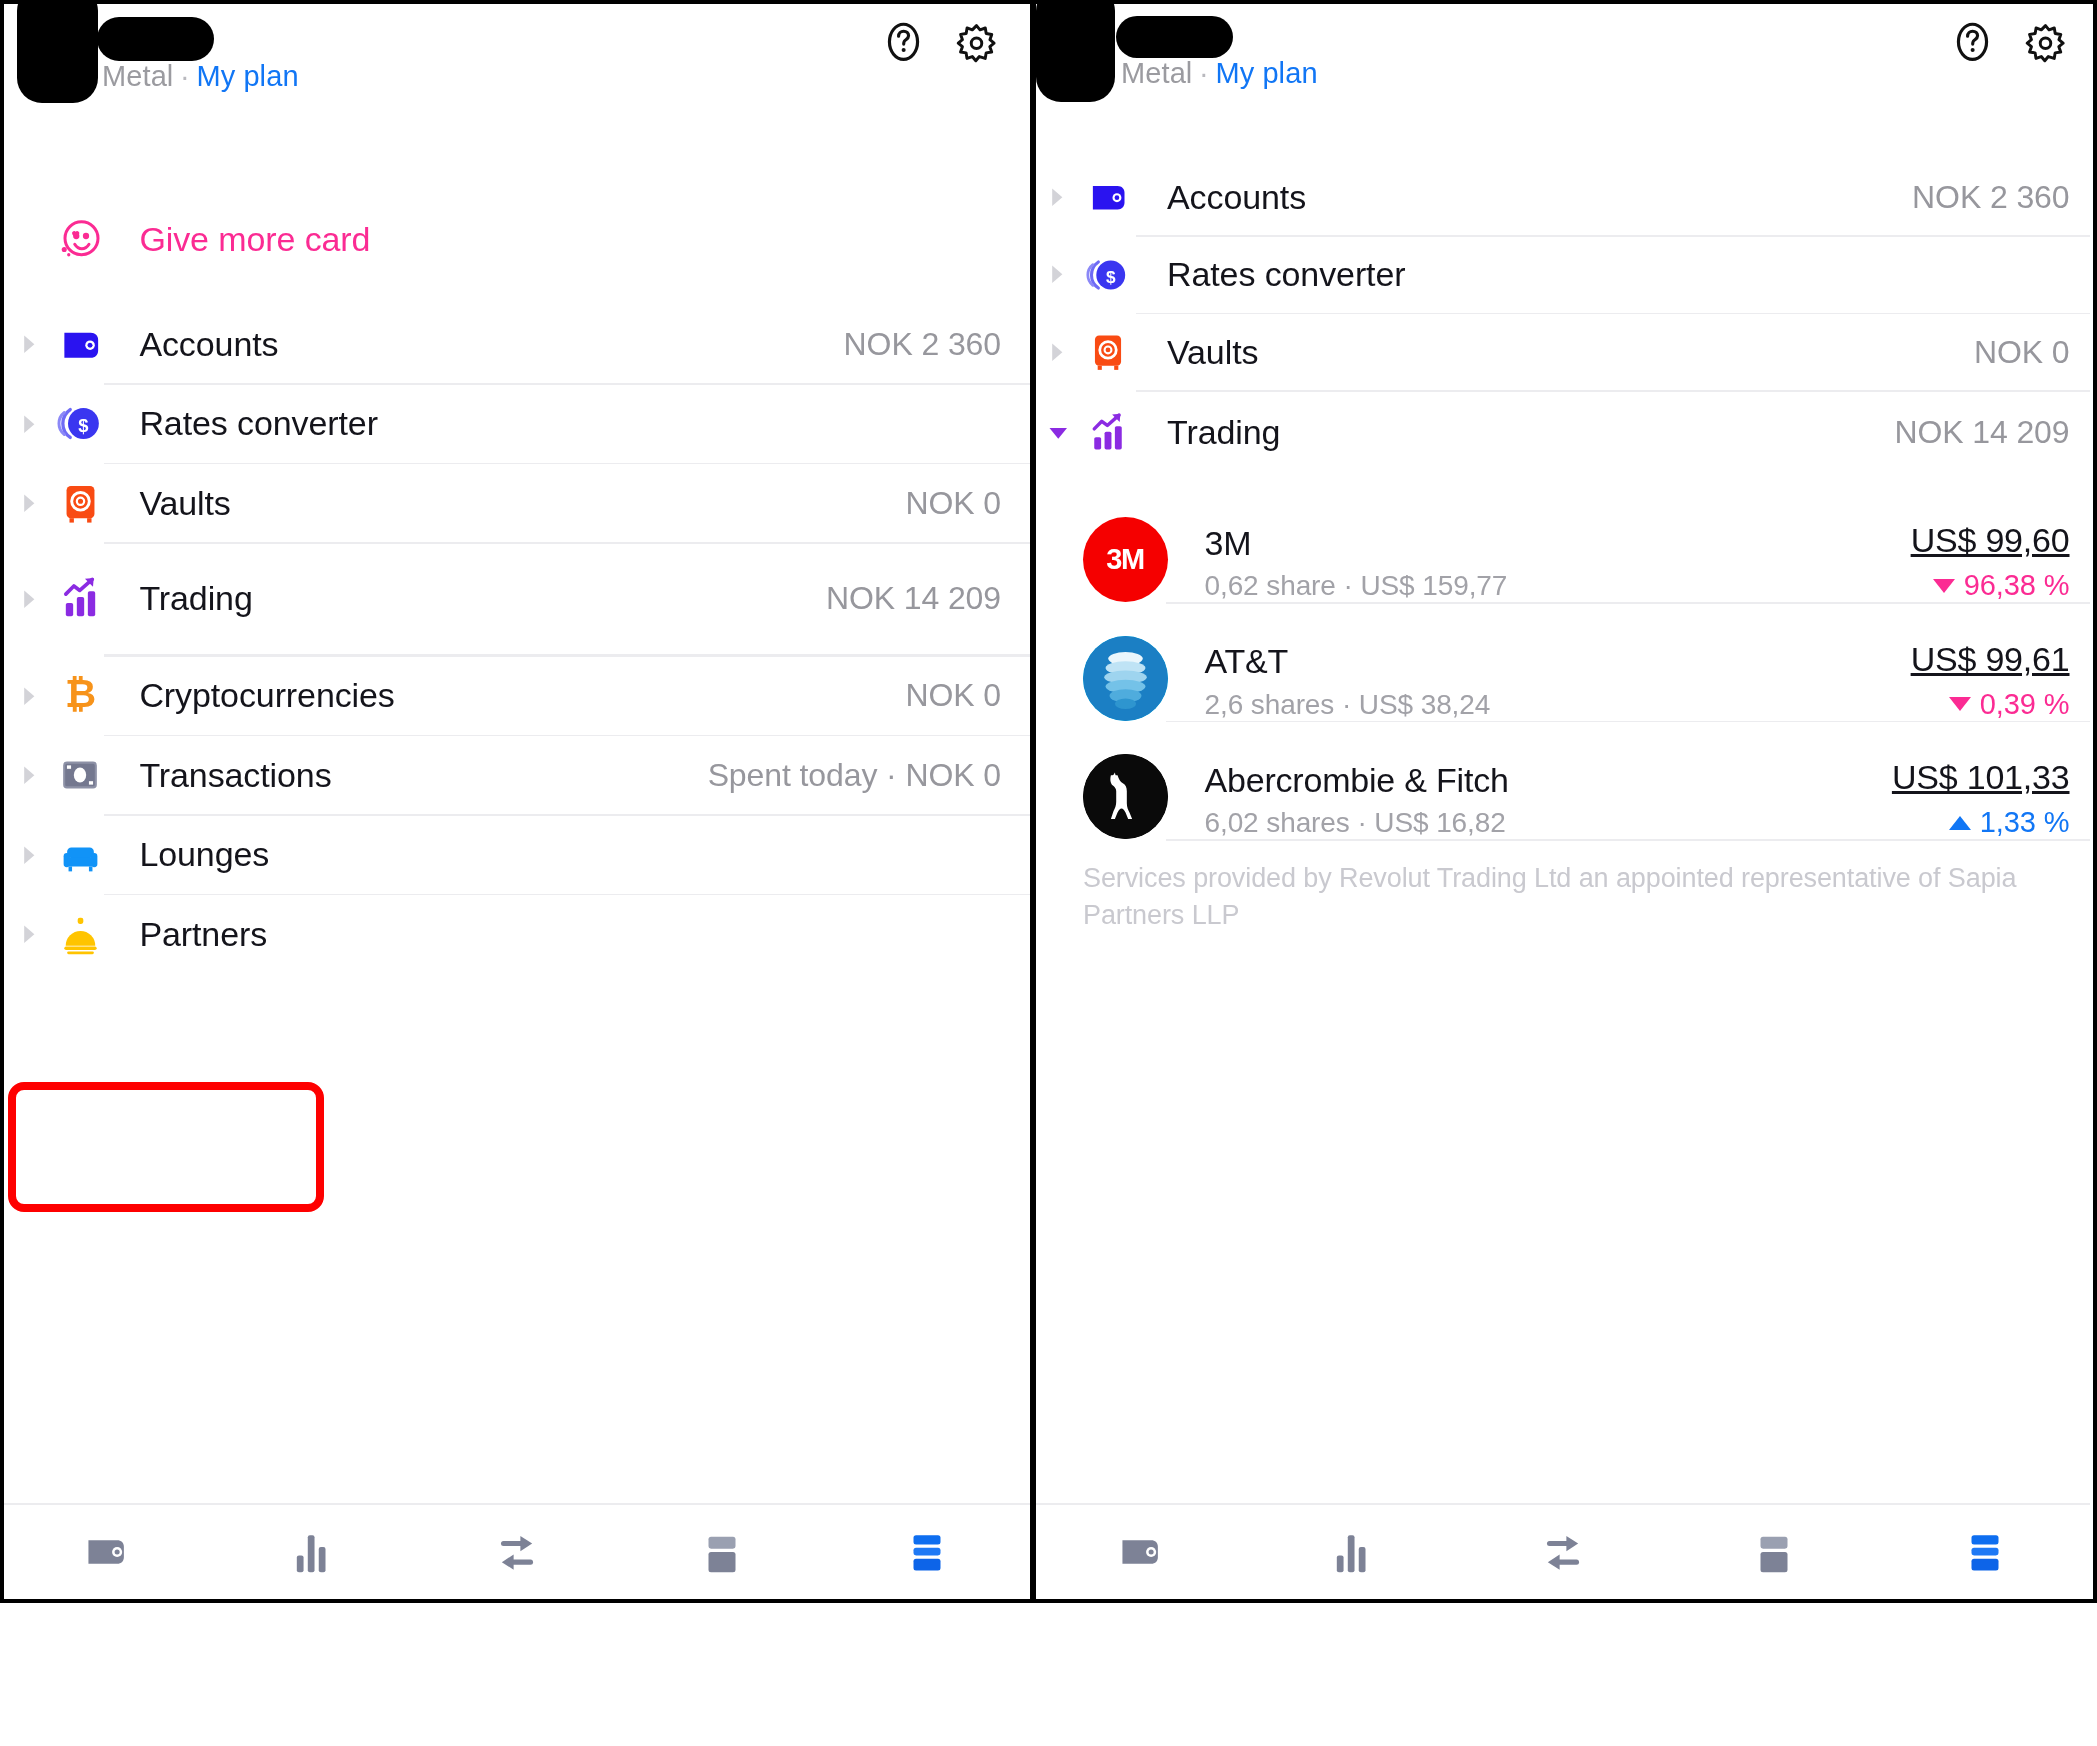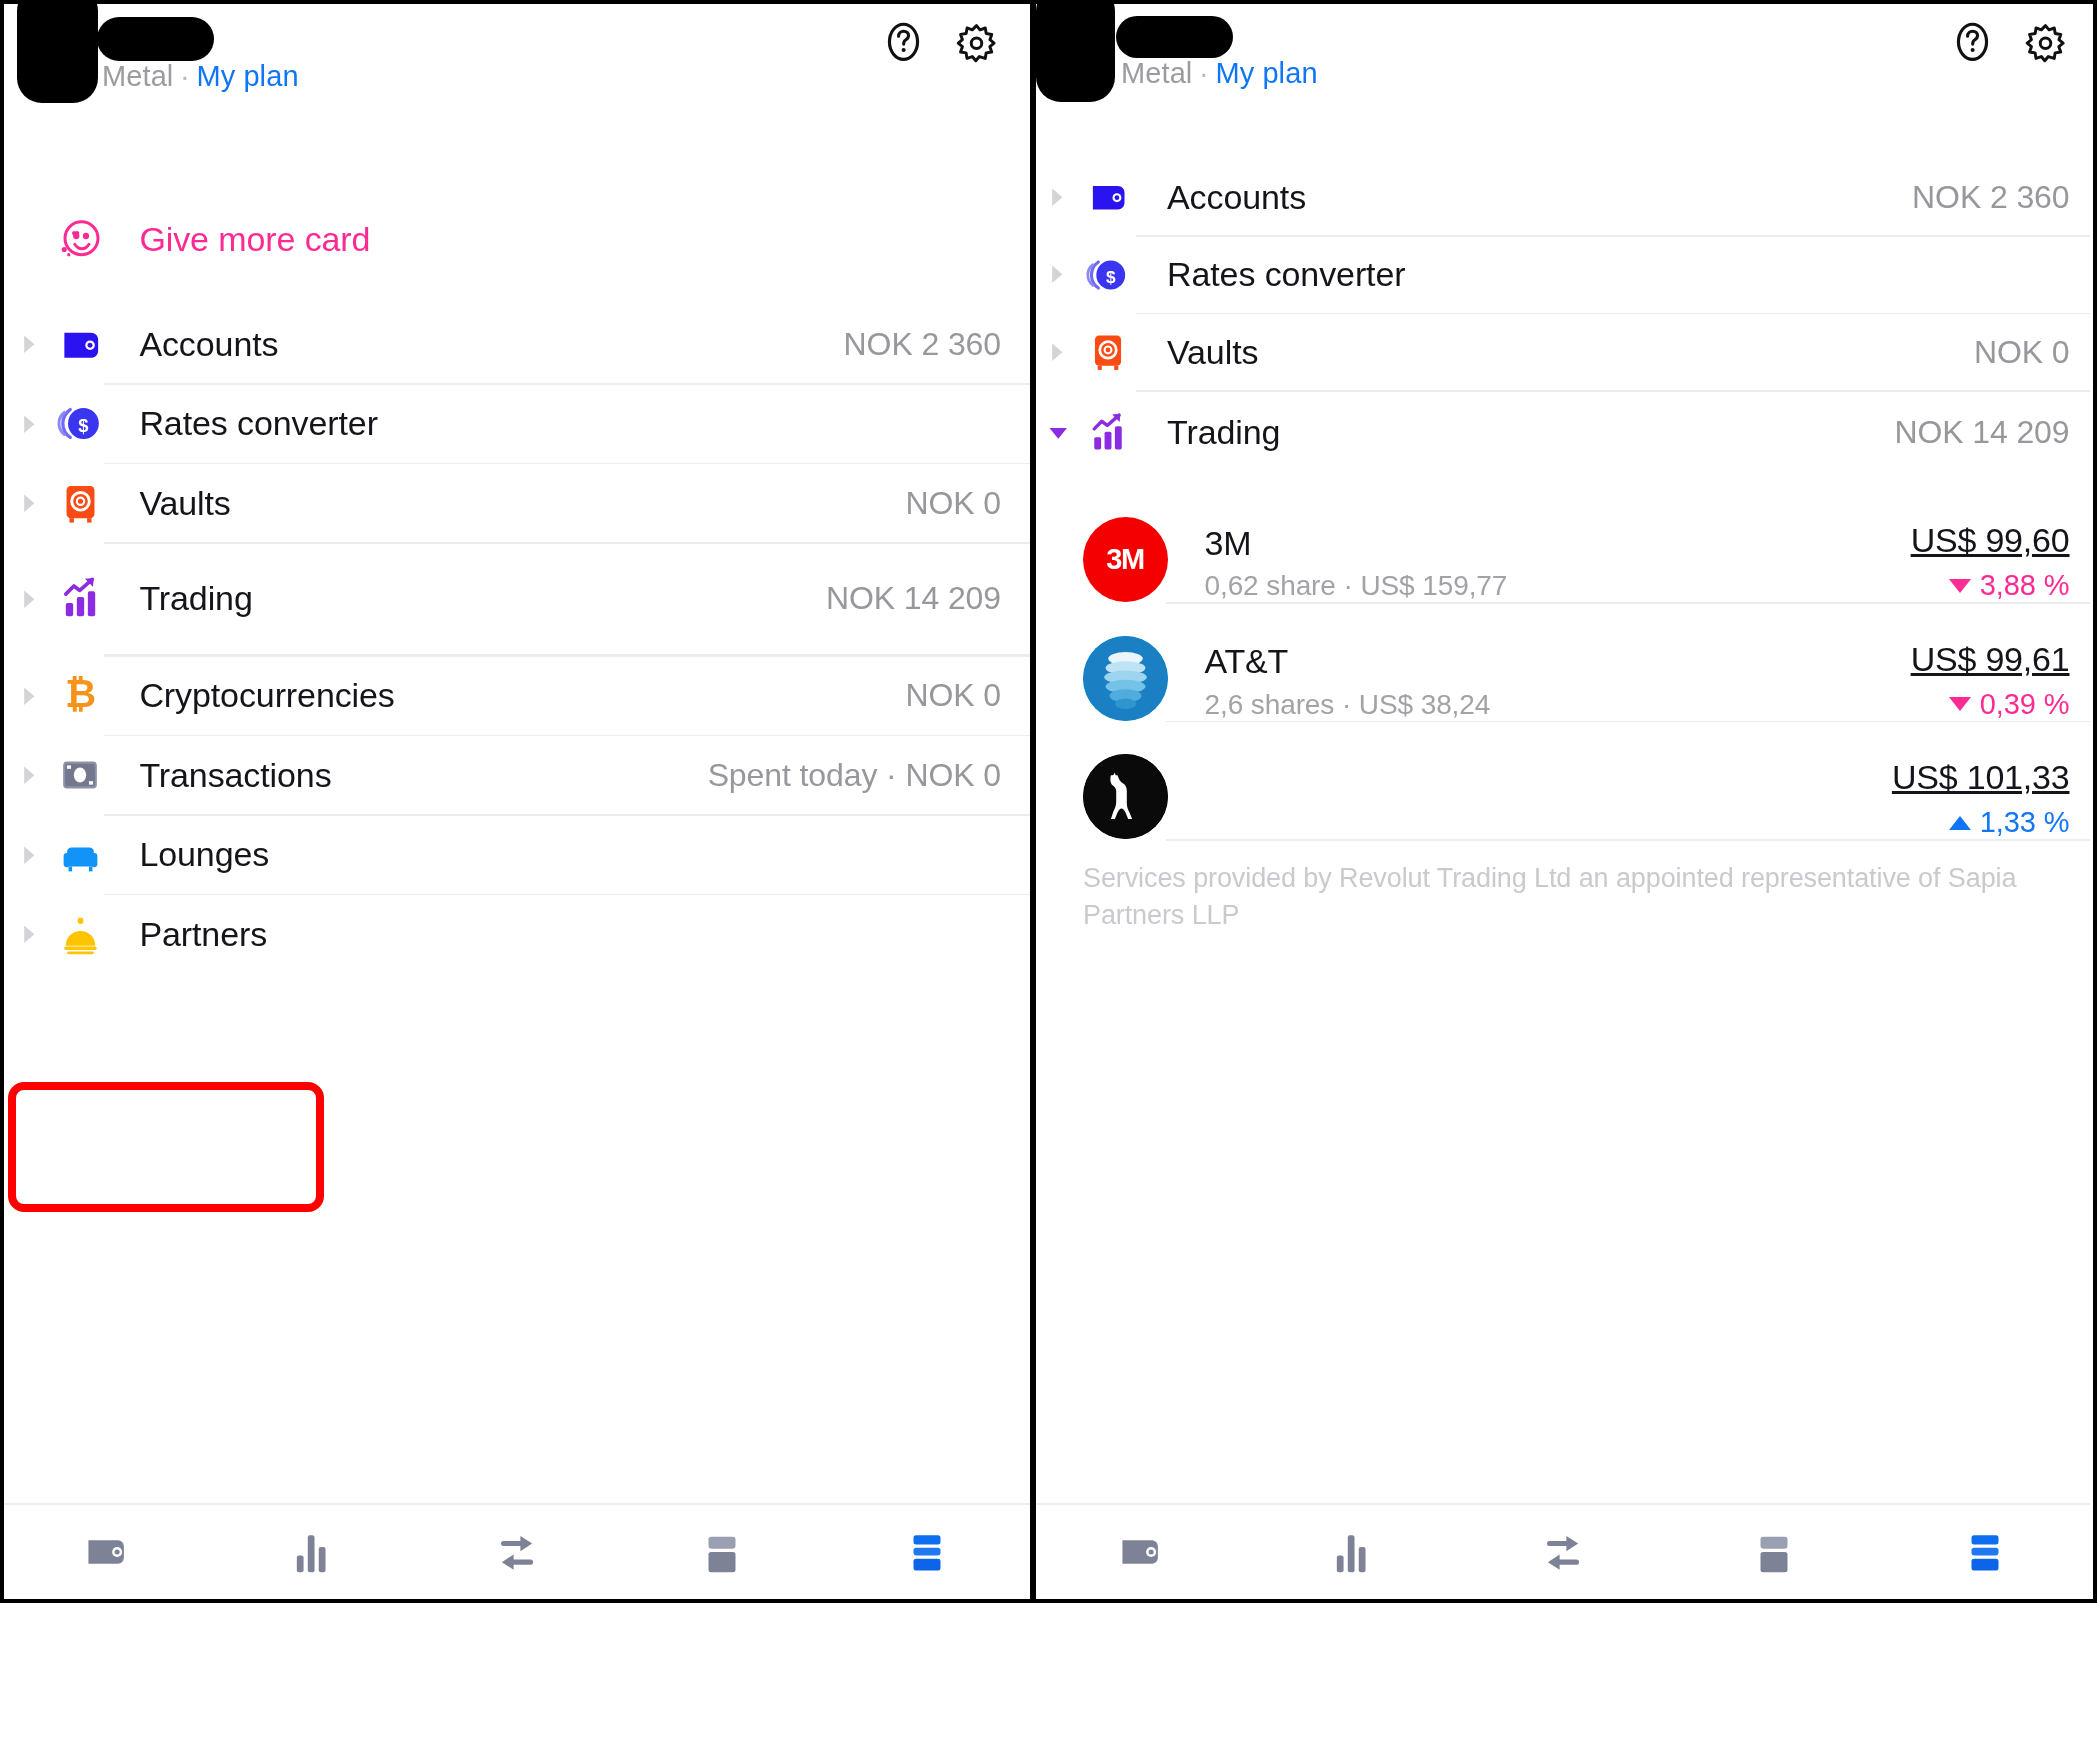--- a/index.html
+++ b/index.html
@@ -552,21 +552,21 @@
           <span style="color:#fff;font-weight:bold;font-size:29px;font-family:'Liberation Sans',sans-serif;letter-spacing:-1.5px;">3M</span>
         </div>
         <div class="txt">
           <div class="nm">3M</div>
           <div class="sub">0,62 share · US$ 159,77</div>
         </div>
         <div class="rt">
           <div class="px">US$ 99,60</div>
           <div class="ch down">
             <span class="tri d"></span>
-            <span>3,88 %</span>
+            <span>96,38 %</span>
           </div>
         </div>
       </div>
       <div class="divider" style="margin-left:130px;"></div>
 
       <div class="stock">
         <div class="logo" style="background:#00a8e0;">
           <svg viewBox="0 0 64 64" width="85" height="85">
             <circle cx="32" cy="32" r="32" fill="#1b7fc4"></circle>
             <ellipse cx="32" cy="17" rx="13" ry="5" fill="#eaf6fc"></ellipse>
@@ -592,20 +592,24 @@
       <div class="divider" style="margin-left:130px;"></div>
 
       <div class="stock">
         <div class="logo" style="background:#0a0a0a;">
           <svg viewBox="0 0 64 64" width="85" height="85">
             <circle cx="32" cy="32" r="32" fill="#0a0a0a"></circle>
             <path d="M26 16c1 3 2 5 4 6 2 1 3 3 3 6v9c0 3 1 5 2 7l2 5h-3l-2-5c-1-2-2-3-3-3s-2 1-3 3l-2 5h-3l2-6c1-2 2-4 2-7v-8c0-2-1-3-2-4-2-1-3-4-2-8z" fill="#fff"></path>
             <path d="M24 14c-1 2-2 3-3 3l1 3 3-2z" fill="#fff"></path>
           </svg>
         </div>
+        <div class="txt">
+          <div class="nm">Abercrombie &amp; Fitch</div>
+          <div class="sub">6,02 shares · US$ 16,82</div>
+        </div>
         <div class="rt">
           <div class="px">US$ 101,33</div>
           <div class="ch up">
             <span class="tri u"></span>
             <span>1,33 %</span>
           </div>
         </div>
       </div>
       <div class="divider" style="margin-left:130px;"></div>
 

